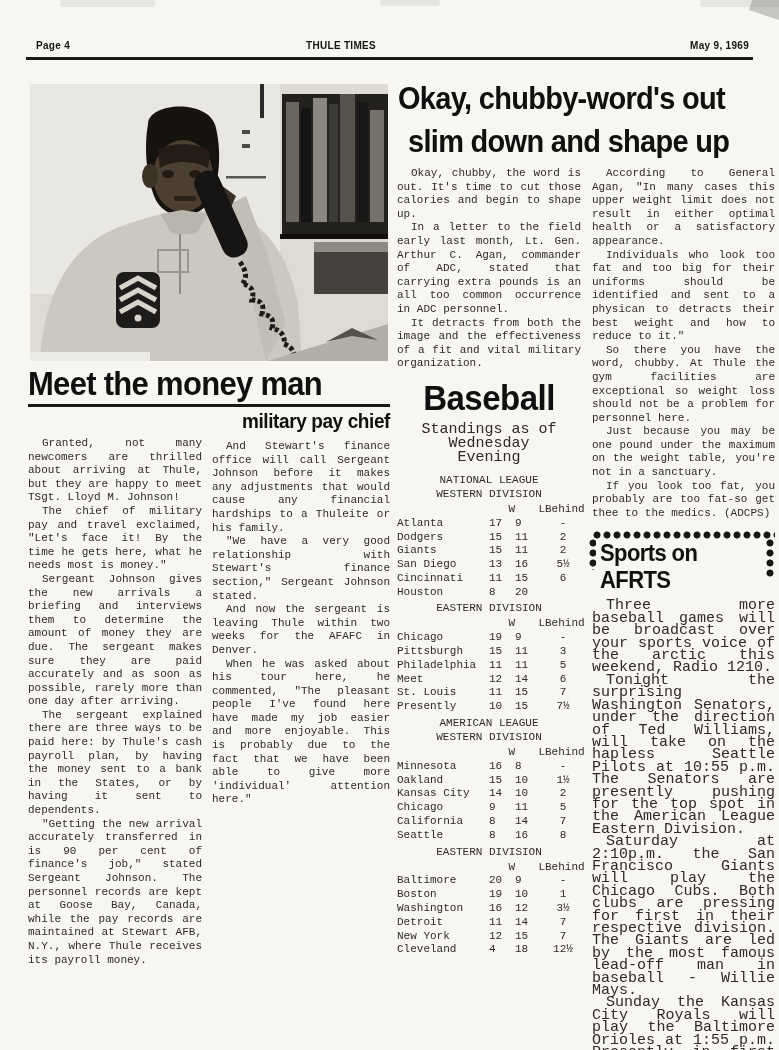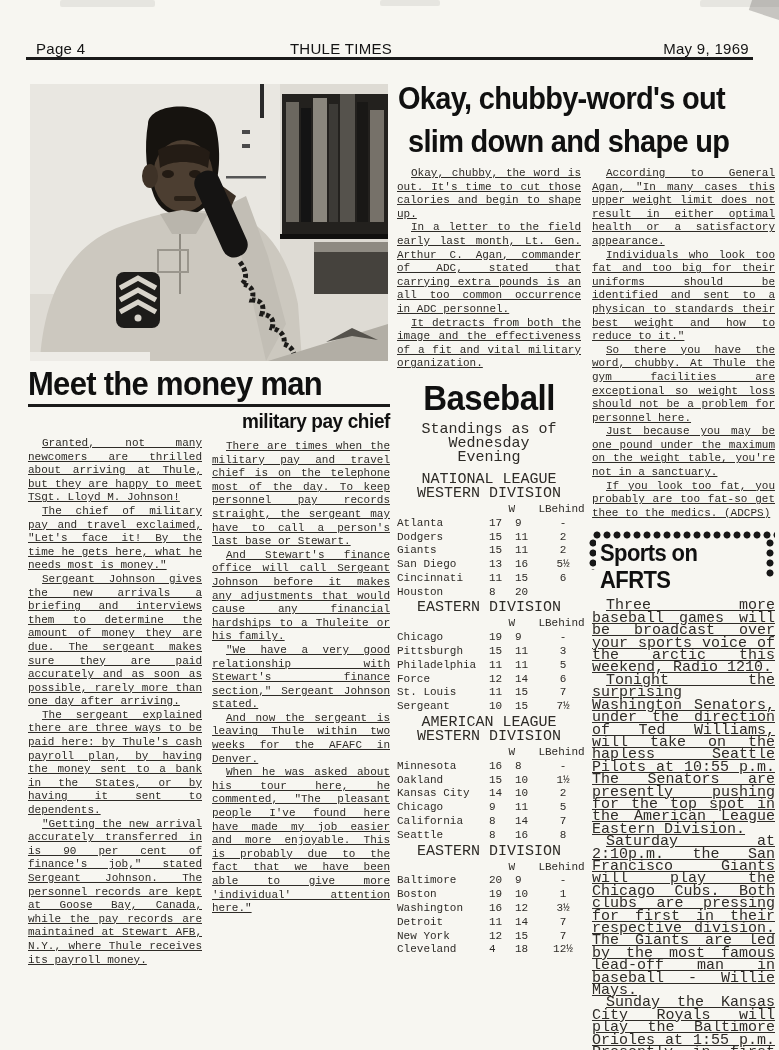--- a/index.html
+++ b/index.html
@@ -4,33 +4,33 @@
 <style>
   html,body{margin:0;padding:0;}
   body{
     width:779px;height:1050px;position:relative;overflow:hidden;
     background:#f7f6f1;
     font-family:"Liberation Mono","DejaVu Sans Mono",monospace;
     color:#2e2b27;
   }
   .abs{position:absolute;}
   
-  .mast{font-family:"Liberation Sans","DejaVu Sans",sans-serif;font-weight:normal;
-        font-size:15px;color:#141414;letter-spacing:.3px;}
+  .mast{font-family:"Liberation Sans","DejaVu Sans",sans-serif;font-weight:bold;
+        font-size:10px;color:#141414;letter-spacing:.3px;}
   #rule-header{left:26px;top:57px;width:727px;height:3px;background:#1a1a1a;}
   
   .headline{font-family:"Liberation Sans","DejaVu Sans",sans-serif;font-weight:bold;
             color:#101010;letter-spacing:-.7px;transform:scaleY(1.05);transform-origin:left top;}
   
   .col{position:absolute;text-align:justify;}
-  .col .para{margin:0;text-indent:14px;text-decoration:underline;}
+  .col .para{margin:0;text-indent:14px;}
   .body-text{font-size:11px;line-height:13.6px;}
   .body-tight{font-size:15px;line-height:12.4px;}
   
-  .league-head{text-align:center;font-size:15px;line-height:14px;margin:8px 0 2px 0;white-space:pre-line;}
+  .league-head{text-align:center;font-size:11px;line-height:14px;margin:8px 0 2px 0;white-space:pre-line;}
   .st-table{font-size:11px;line-height:13.8px;margin-bottom:2px;}
   .st-row{display:grid;grid-template-columns:92px 26px 30px 1fr;}
   .st-row .cW,.st-row .cL{text-align:left;}
   .st-row .cB{text-align:center;}
   .st-header{display:grid;grid-template-columns:92px 26px 30px 1fr;}
   .st-header .cW,.st-header .cL{text-align:right;}
   .st-header .cB{text-align:center;}
   
   .chain{background:radial-gradient(circle at 5px 5px,#171717 3.1px,rgba(0,0,0,0) 3.9px);
          background-size:10px 10px;}
@@ -120,21 +120,20 @@
   <p class="para">Sergeant Johnson gives the new arrivals a briefing and interviews them to determine the amount of money they are due. The sergeant makes sure they are paid accurately and as soon as possible, rarely more than one day after arriving.</p>
 
   <p class="para">The sergeant explained there are three ways to be paid here: by Thule's cash payroll plan, by having the money sent to a bank in the States, or by having it sent to dependents.</p>
 
   <p class="para">"Getting the new arrival accurately transferred in is 90 per cent of finance's job," stated Sergeant Johnson. The personnel records are kept at Goose Bay, Canada, while the pay records are maintained at Stewart AFB, N.Y., where Thule receives its payroll money.</p>
 </div>
 
 <div class="abs" style="left:212px;top:410px;width:178px;">
   <div class="headline" style="font-size:19px;text-align:right;letter-spacing:-.4px;margin-bottom:8px;">military pay chief</div>
   <div class="col body-text" style="position:static;text-align:justify;">
-  <p class="para">There are times when the military pay and travel chief is on the telephone most of the day. To keep personnel pay records straight, the sergeant may have to call a person's last base or Stewart.</p>
 
   <p class="para">And Stewart's finance office will call Sergeant Johnson before it makes any adjustments that would cause any financial hardships to a Thuleite or his family.</p>
 
   <p class="para">"We have a very good relationship with Stewart's finance section," Sergeant Johnson stated.</p>
 
 
   <p class="para">And now the sergeant is leaving Thule within two weeks for the AFAFC in Denver.</p>
 
   <p class="para">When he was asked about his tour here, he commented, "The pleasant people I've found here have made my job easier and more enjoyable. This is probably due to the fact that we have been able to give more 'individual' attention here."</p>
 </div>
@@ -240,35 +239,35 @@
   </div>
 
   <div class="st-row">
     <span class="cT">Philadelphia</span>
     <span class="cW">11</span>
     <span class="cL">11</span>
     <span class="cB">5</span>
   </div>
 
   <div class="st-row">
-    <span class="cT">Force</span>
+    <span class="cT">Meet</span>
     <span class="cW">12</span>
     <span class="cL">14</span>
     <span class="cB">6</span>
   </div>
 
   <div class="st-row">
     <span class="cT">St. Louis</span>
     <span class="cW">11</span>
     <span class="cL">15</span>
     <span class="cB">7</span>
   </div>
 
   <div class="st-row">
-    <span class="cT">Sergeant</span>
+    <span class="cT">Presently</span>
     <span class="cW">10</span>
     <span class="cL">15</span>
     <span class="cB">7½</span>
   </div>
 </div>
     </div>
 
     <div class="league-head" style="margin-top:0;">AMERICAN LEAGUE
 WESTERN DIVISION</div>
     <div class="st-table">
@@ -375,21 +374,21 @@
   </div>
 </div>
     </div>
   </div>
 </div>
 
 <div class="abs" style="left:592px;top:167px;width:183px;">
   <div class="col body-text" style="position:static;text-align:justify;">
   <p class="para">According to General Agan, "In many cases this upper weight limit does not result in either optimal health or a satisfactory appearance.</p>
 
-  <p class="para">Individuals who look too fat and too big for their uniforms should be identified and sent to a physican to standards their best weight and how to reduce to it."</p>
+  <p class="para">Individuals who look too fat and too big for their uniforms should be identified and sent to a physican to detracts their best weight and how to reduce to it."</p>
 
   <p class="para">So there you have the word, chubby.  At Thule the gym facilities are exceptional so weight loss should not be a problem for personnel here.</p>
 
   <p class="para">Just because you may be one pound under the maximum on the weight table, you're not in a sanctuary.</p>
 
   <p class="para">If you look too fat, you probably are too fat-so get thee to the medics. (ADCPS)</p>
 </div>
 
   <div style="margin-top:10px;">
     <div style="position:relative;padding:10px 12px 2px 6px;">

